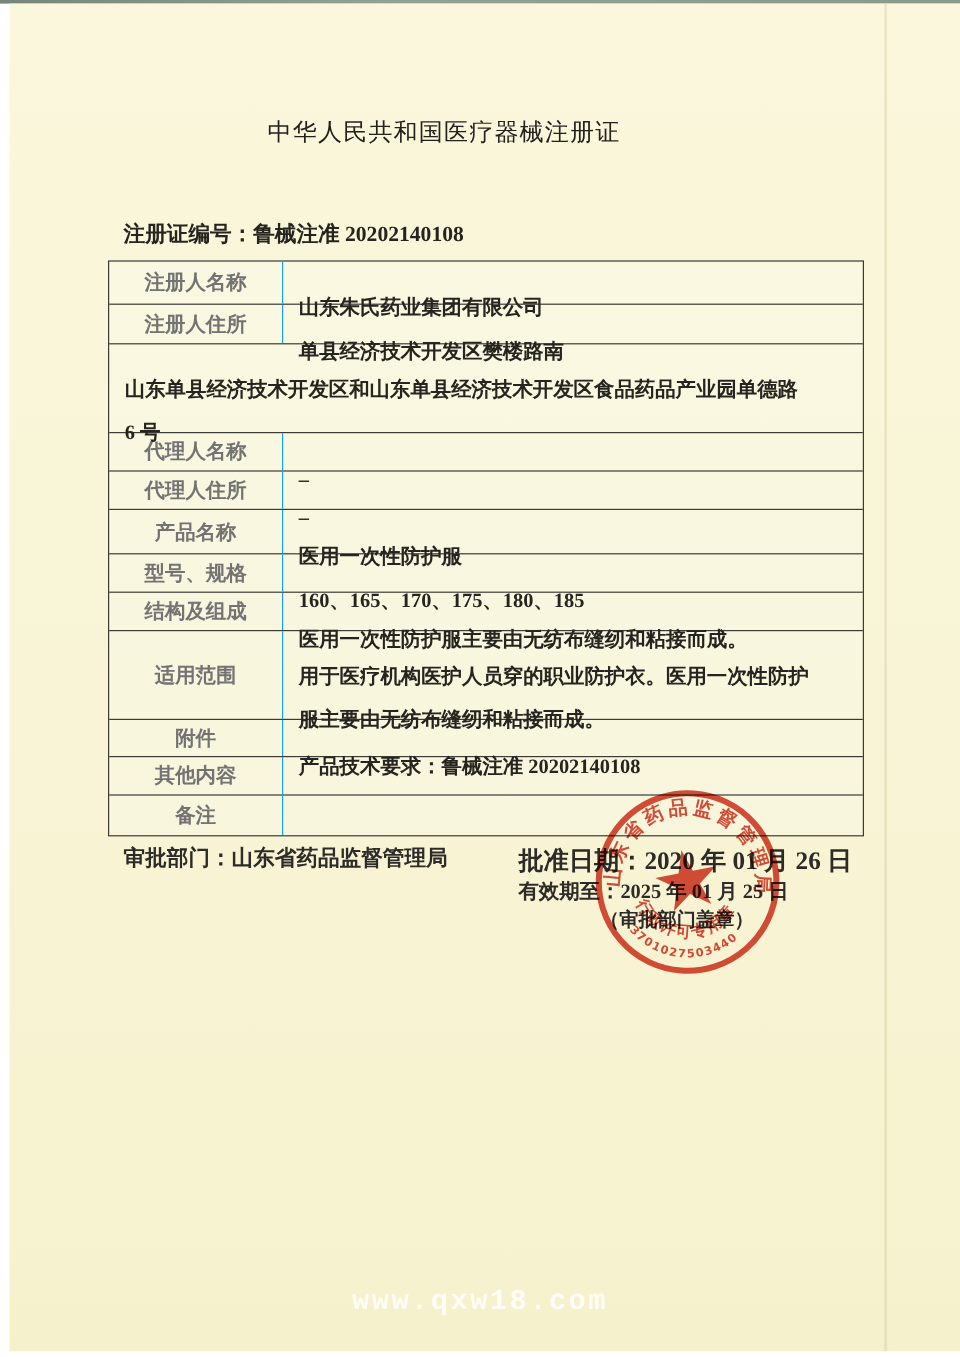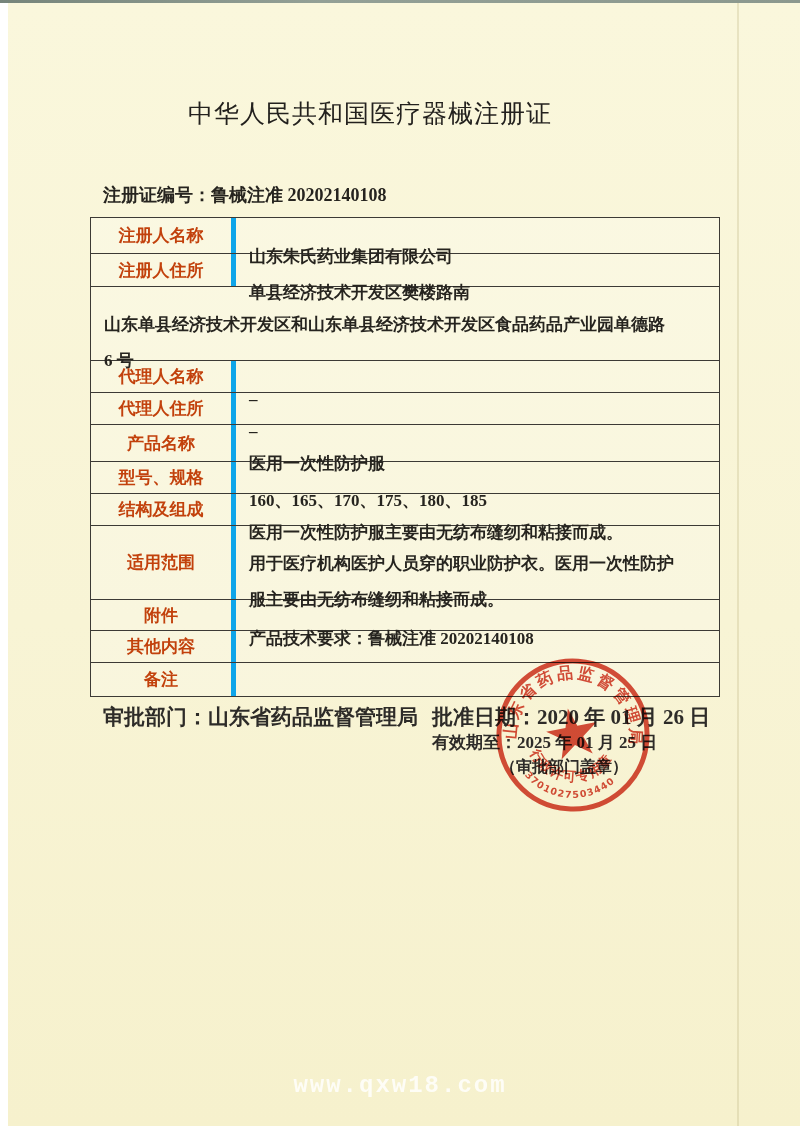--- a/index.html
+++ b/index.html
@@ -16,48 +16,48 @@
   .paper {
     position:absolute; left:8px; top:3px; right:0; bottom:5px;
     background:linear-gradient(180deg,#faf7dc 0%,#f8f4d5 55%,#f6f1cd 100%);
   }
   .crease {
     position:absolute; left:737px; top:3px; bottom:5px; width:2px;
     background:rgba(185,175,125,0.28);
   }
   .doc-title {
     position:absolute; left:0; top:97px; width:740px;
-    text-align:center; font-size:25px; letter-spacing:1px;
+    text-align:center; font-size:20px; letter-spacing:1px;
     font-weight:500; color:#23211e;
   }
   .reg-line {
     position:absolute; left:103px; top:183px;
     font-size:18px; font-weight:bold; color:#26241f;font-family:Liberation Serif, serif;
   }
   .cert-table {
     position:absolute; left:90px; top:217px; width:630px;
     border:1px solid #3c3a35; box-sizing:border-box;
     background:rgba(255,255,255,0.22);
   }
   .t-row { display:flex; border-top:1px solid #3c3a35; box-sizing:border-box; }
   .t-row:first-child { border-top:none; }
   .t-label {
-    width:145px; flex:0 0 145px; border-right:5px solid #0ea5e9;
+    width:145px; flex:0 0 145px; border-right:1px solid #0ea5e9;
     display:flex; align-items:center; justify-content:center;
-    font-size:17px; font-weight:bold; color:#c2410c; box-sizing:border-box;
+    font-size:17px; font-weight:bold; color:#737373; box-sizing:border-box;
     text-align:center;
   }
   .t-value {
     flex:1; display:flex; align-items:center;
     padding:0 45px 0 13px; font-size:17px; font-weight:bold; color:#26241f;
     line-height:36px; box-sizing:border-box;margin-top:39px;
   }
   .h35{height:35px}.h33{height:33px}.h74{height:74px}.h32{height:32px}
   .h37{height:37px}.h31{height:31px}.h34{height:34px}
-  .footer-dept { position:absolute; left:103px; top:703px; font-size:21px; font-weight:bold; }
+  .footer-dept { position:absolute; left:103px; top:703px; font-size:18px; font-weight:bold; }
   .footer-date1 { position:absolute; left:432px; top:703px; font-size:21px; font-weight:bold; }
   .footer-date2 { position:absolute; left:432px; top:731px; font-size:17px; font-weight:bold; }
   .footer-sealnote { position:absolute; left:500px; top:757px; font-size:16px; font-weight:bold; }
   .seal {
     position:absolute; left:488px; top:650px; width:170px; height:170px;
     mix-blend-mode:multiply; opacity:0.9; transform:rotate(4deg);
   }
   .watermark {
     position:absolute; left:250px; top:1072px; width:300px; text-align:center;
     font-family:Liberation Mono, monospace;

